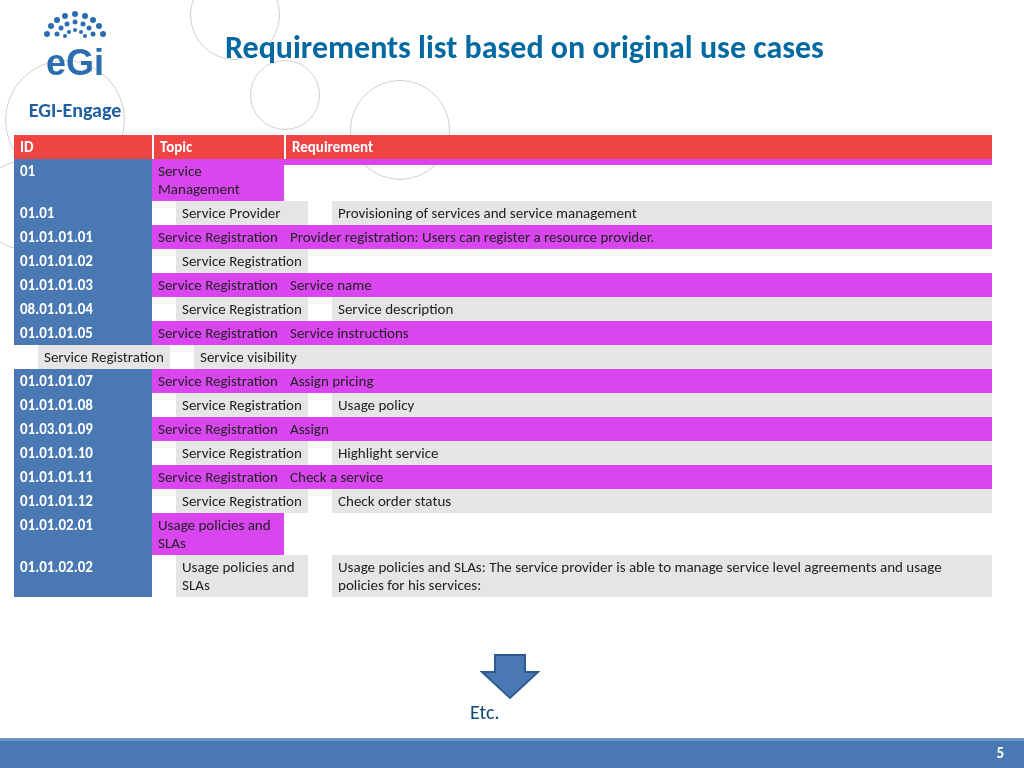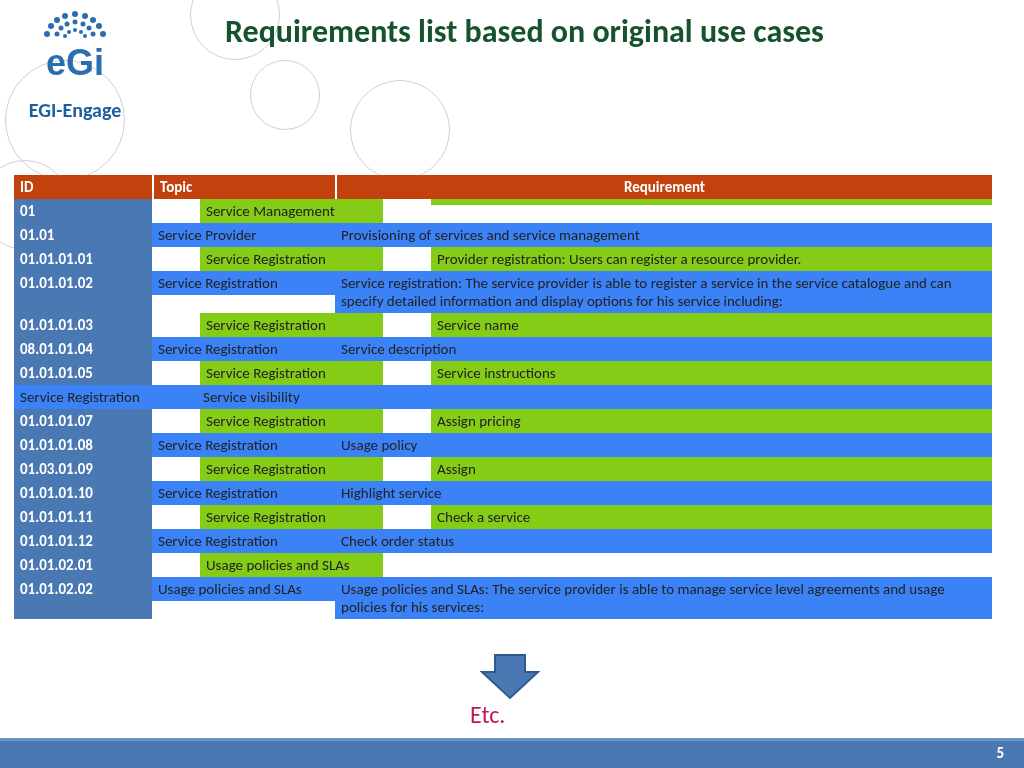--- a/index.html
+++ b/index.html
@@ -10,38 +10,38 @@
   .c1 { width: 90px; height: 90px; top: -30px; left: 190px; }
   .c2 { width: 120px; height: 120px; top: 60px; left: 5px; }
   .c3 { width: 70px; height: 70px; top: 60px; left: 250px; }
   .c4 { width: 100px; height: 100px; top: 80px; left: 350px; }
   .c5 { width: 90px; height: 90px; top: 160px; left: -20px; }
 
   .logo-wrap { position: absolute; top: 0; left: 10px; width: 130px; text-align: center; }
   .logo-wrap svg { display: block; margin: 0 auto; }
   .logo-sub { color: #1f5fa0; font-size: 20px; font-weight: bold; margin-top: -2px; }
 
-  .title { position: absolute; top: 12px; left: 225px; color: #14532d; font-size: 32px; font-weight: bold; }
+  .title { position: absolute; top: 28px; left: 225px; color: #0369a1; font-size: 32px; font-weight: bold; }
 
   .tbl { position: absolute; top: 135px; left: 14px; width: 978px; font-size: 15px; color: #202020; }
   .row { display: flex; align-items: flex-start; }
-  .hdr { background: #c2410c; color: #fff; font-weight: bold; margin-top: 40px; }
+  .hdr { background: #ef4444; color: #fff; font-weight: bold; }
   .cell-id { width: 138px; padding: 3px 6px; flex-shrink: 0; }
-  .cell-topic { width: 183px; padding: 3px 6px; flex-shrink: 0; }
+  .cell-topic { width: 132px; padding: 3px 6px; flex-shrink: 0; }
   .cell-req { flex: 1; padding: 3px 6px; }
   .hdr .cell-topic { border-left: 2px solid #fff; }
-  .hdr .cell-req { border-left: 2px solid #fff; text-align: center; }
+  .hdr .cell-req { border-left: 2px solid #fff; }
 
   .body-row .cell-id { background: #4a78b2; color: #fff; font-weight: bold; align-self: stretch; }
   .body-row .cell-topic, .body-row .cell-req { color: #222; }
-  .r-even .cell-topic, .r-even .cell-req { background: #84cc16; margin-left: 48px; }
-  .r-odd  .cell-topic, .r-odd  .cell-req  { background: #3b82f6; }
+  .r-even .cell-topic, .r-even .cell-req { background: #d946ef; }
+  .r-odd  .cell-topic, .r-odd  .cell-req  { background: #e5e5e5; margin-left: 24px; }
 
   .arrow { position: absolute; top: 650px; left: 480px; }
-  .etc { position: absolute; top: 700px; left: 470px; font-size: 24px; color: #be185d; }
+  .etc { position: absolute; top: 700px; left: 470px; font-size: 20px; color: #0c4a6e; }
 
   .footer-bar { position: absolute; bottom: 0; left: 0; width: 1024px; height: 30px; background: #4a78b2; border-top: 3px solid #6b93c5; }
   .page-num { position: absolute; right: 20px; bottom: 6px; color: #fff; font-size: 15px; font-weight: bold; }
 </style>
 </head>
 <body>
 
 <div class="bg-circle c1"></div>
 <div class="bg-circle c2"></div>
 <div class="bg-circle c3"></div>
@@ -100,21 +100,20 @@
         <div class="cell-req">Provisioning of services and service management</div>
       </div>
       <div class="row body-row r-even">
         <div class="cell-id">01.01.01.01</div>
         <div class="cell-topic">Service Registration</div>
         <div class="cell-req">Provider registration: Users can register a resource provider.</div>
       </div>
       <div class="row body-row r-odd">
         <div class="cell-id">01.01.01.02</div>
         <div class="cell-topic">Service Registration</div>
-        <div class="cell-req">Service registration: The service provider is able to register a service in the service catalogue and can specify detailed information and display options for his service including:</div>
       </div>
       <div class="row body-row r-even">
         <div class="cell-id">01.01.01.03</div>
         <div class="cell-topic">Service Registration</div>
         <div class="cell-req">Service name</div>
       </div>
       <div class="row body-row r-odd">
         <div class="cell-id">08.01.01.04</div>
         <div class="cell-topic">Service Registration</div>
         <div class="cell-req">Service description</div>

